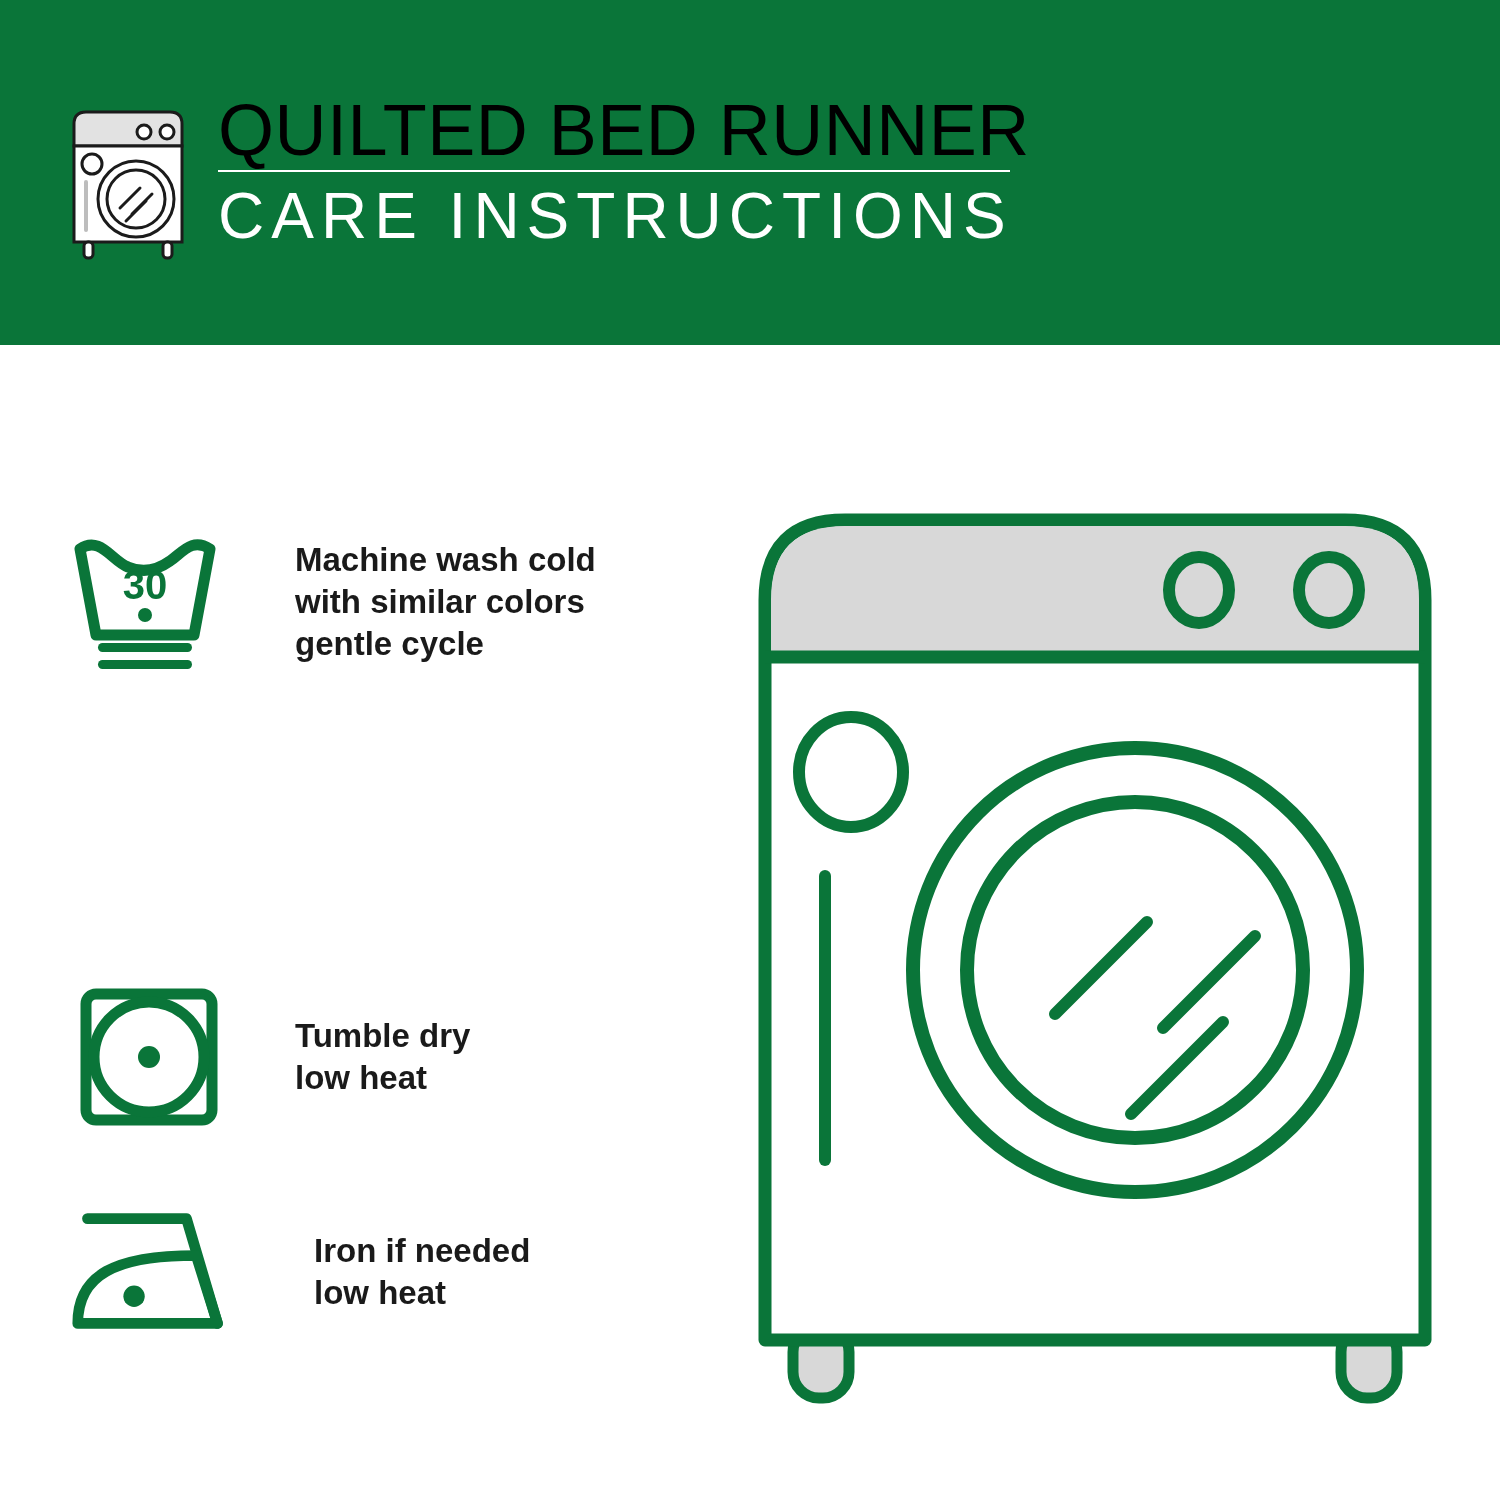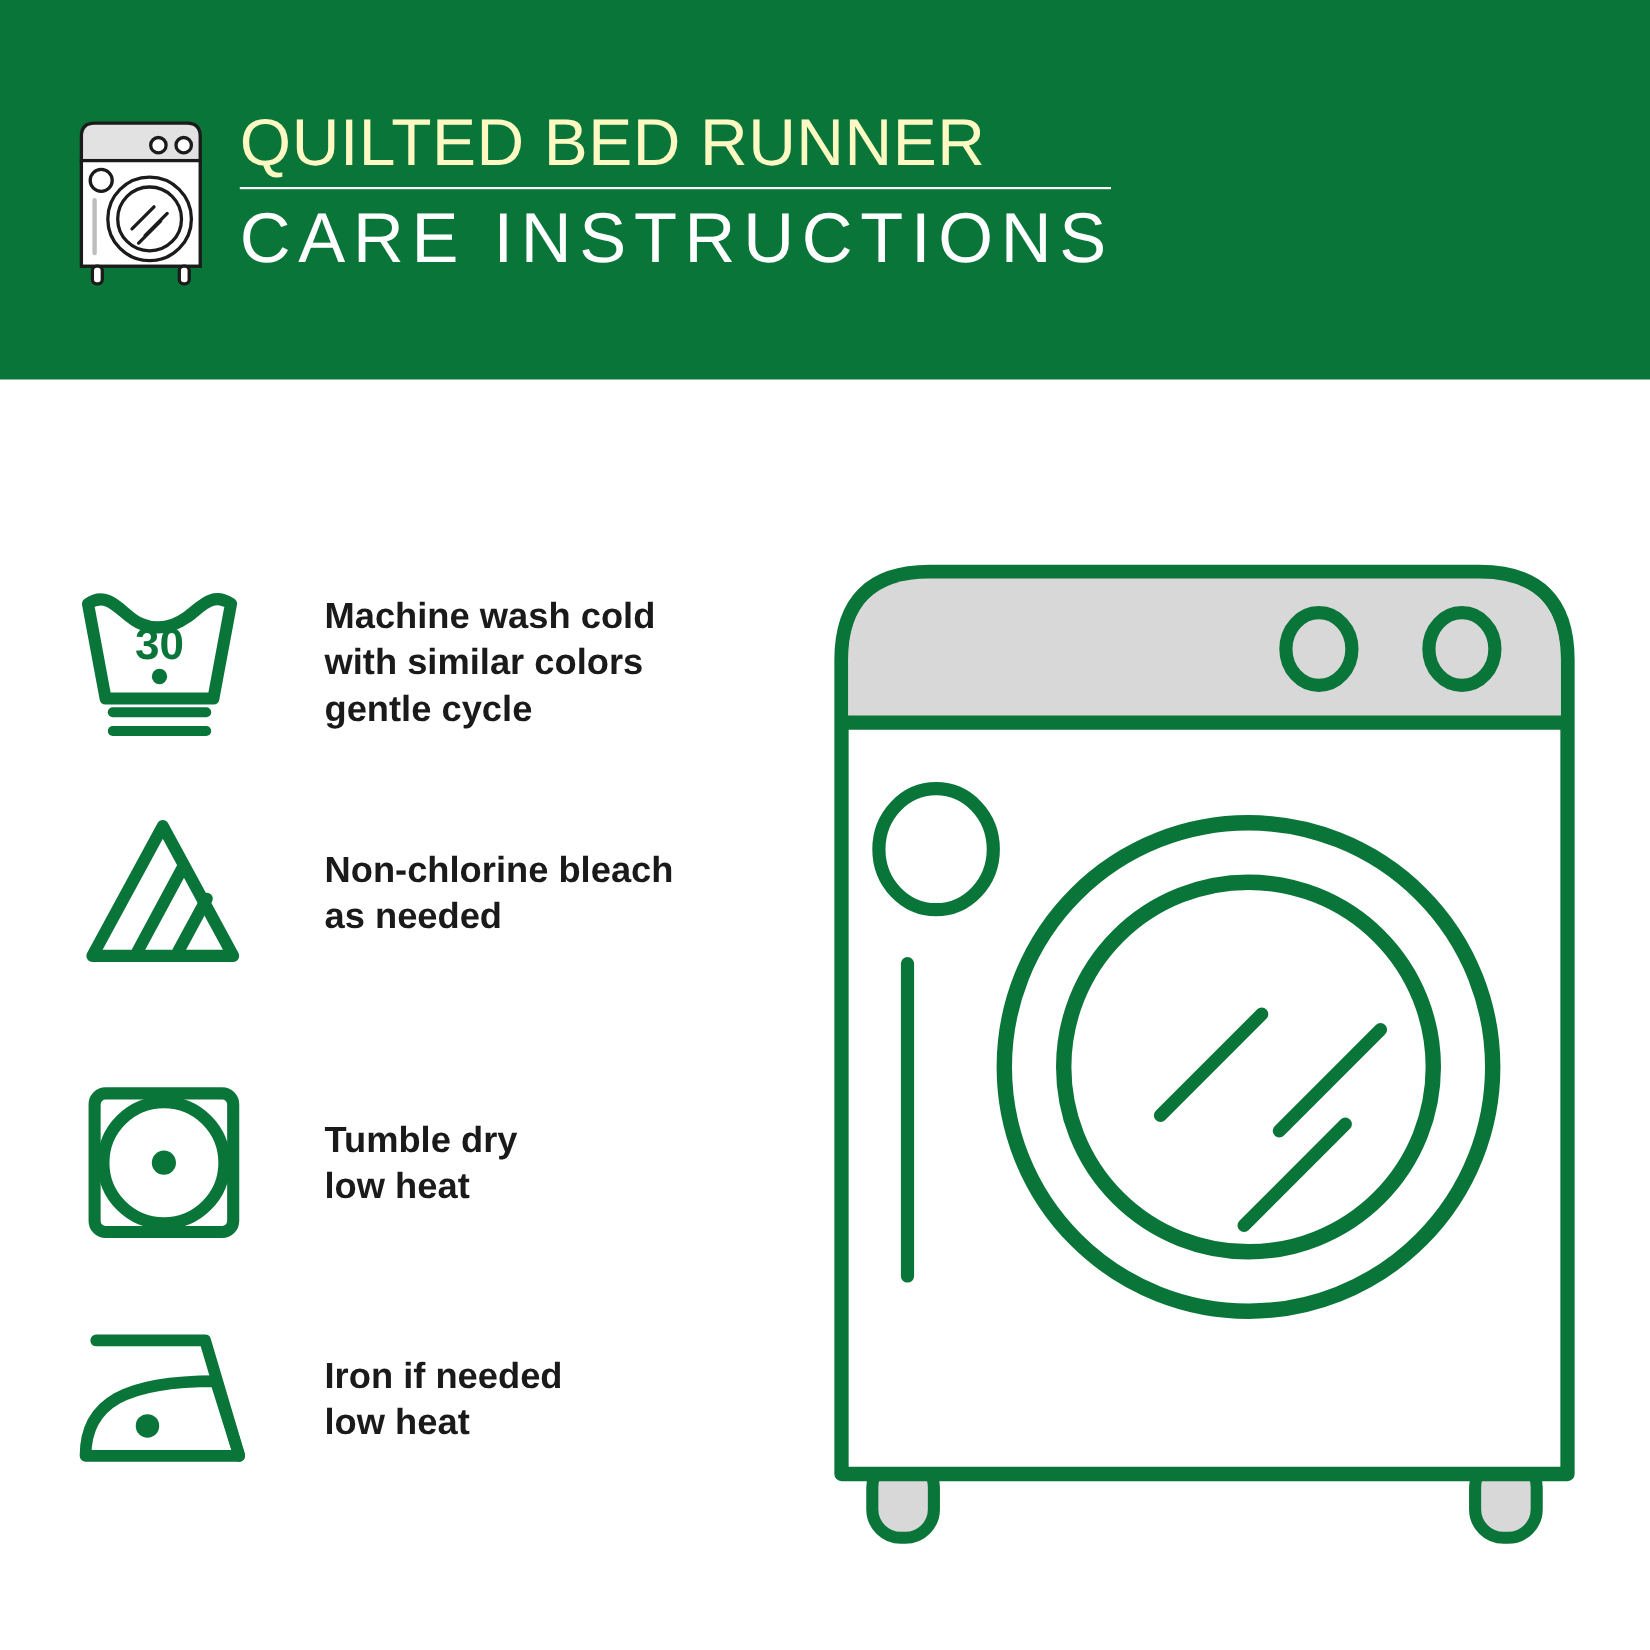--- a/index.html
+++ b/index.html
@@ -41,22 +41,22 @@
     width: 136px;
     height: 160px;
   }
   .header-text-block {
     position: absolute;
     left: 158px;
     top: 0px;
     width: 860px;
   }
   .header-title {
-    color: #fef9c3;
-    font-size: 60px;
+    color: #000000;
+    font-size: 72px;
     line-height: 68px;
     font-weight: 400;
     letter-spacing: 0.5px;
     white-space: nowrap;
   }
   .header-rule {
     margin-top: 6px;
     width: 792px;
     height: 2px;
     background: #ffffff;
@@ -82,21 +82,21 @@
   .care-row {
     position: absolute;
     left: 70px;
     width: 600px;
     display: flex;
     align-items: center;
   }
   .care-row.r0 { top: 175px; height: 150px; }
   .care-row.r1 { top: 385px; height: 150px; }
   .care-row.r2 { top: 630px; height: 150px; }
-  .care-row.r3 { top: 845px; height: 150px; }
+  .care-row.r3 { top: 845px; height: 150px; gap: 19px; }
 
   .care-symbol {
     width: 165px;
     min-width: 165px;
     height: 150px;
     display: flex;
     align-items: center;
     justify-content: flex-start;
   }
   .care-label {
@@ -174,31 +174,20 @@
 
           <rect x="28" y="116" width="94" height="9" rx="4.5" fill="#0a7539"></rect>
           <rect x="28" y="133" width="94" height="9" rx="4.5" fill="#0a7539"></rect>
         </svg>
       </div>
       <div class="care-label">Machine wash cold
 with similar colors
 gentle cycle</div>
     </div>
 
-    <div class="care-row r1">
-      <div class="care-symbol">
-        <svg viewBox="0 0 160 150" width="160" height="150">
-          <path d="M78 14 L 142 132 L 14 132 Z" fill="none" stroke="#0a7539" stroke-width="11" stroke-linejoin="round"></path>
-          <line x1="55" y1="128" x2="97" y2="50" stroke="#0a7539" stroke-width="11" stroke-linecap="round"></line>
-          <line x1="92" y1="128" x2="118" y2="80" stroke="#0a7539" stroke-width="11" stroke-linecap="round"></line>
-        </svg>
-      </div>
-      <div class="care-label">Non-chlorine bleach
-as needed</div>
-    </div>
 
     <div class="care-row r2">
       <div class="care-symbol">
         <svg viewBox="0 0 160 150" width="160" height="150">
           <rect x="16" y="12" width="126" height="126" rx="10" fill="none" stroke="#0a7539" stroke-width="11"></rect>
           <circle cx="79" cy="75" r="55" fill="none" stroke="#0a7539" stroke-width="11"></circle>
           <circle cx="79" cy="75" r="11" fill="#0a7539"></circle>
         </svg>
       </div>
       <div class="care-label">Tumble dry

